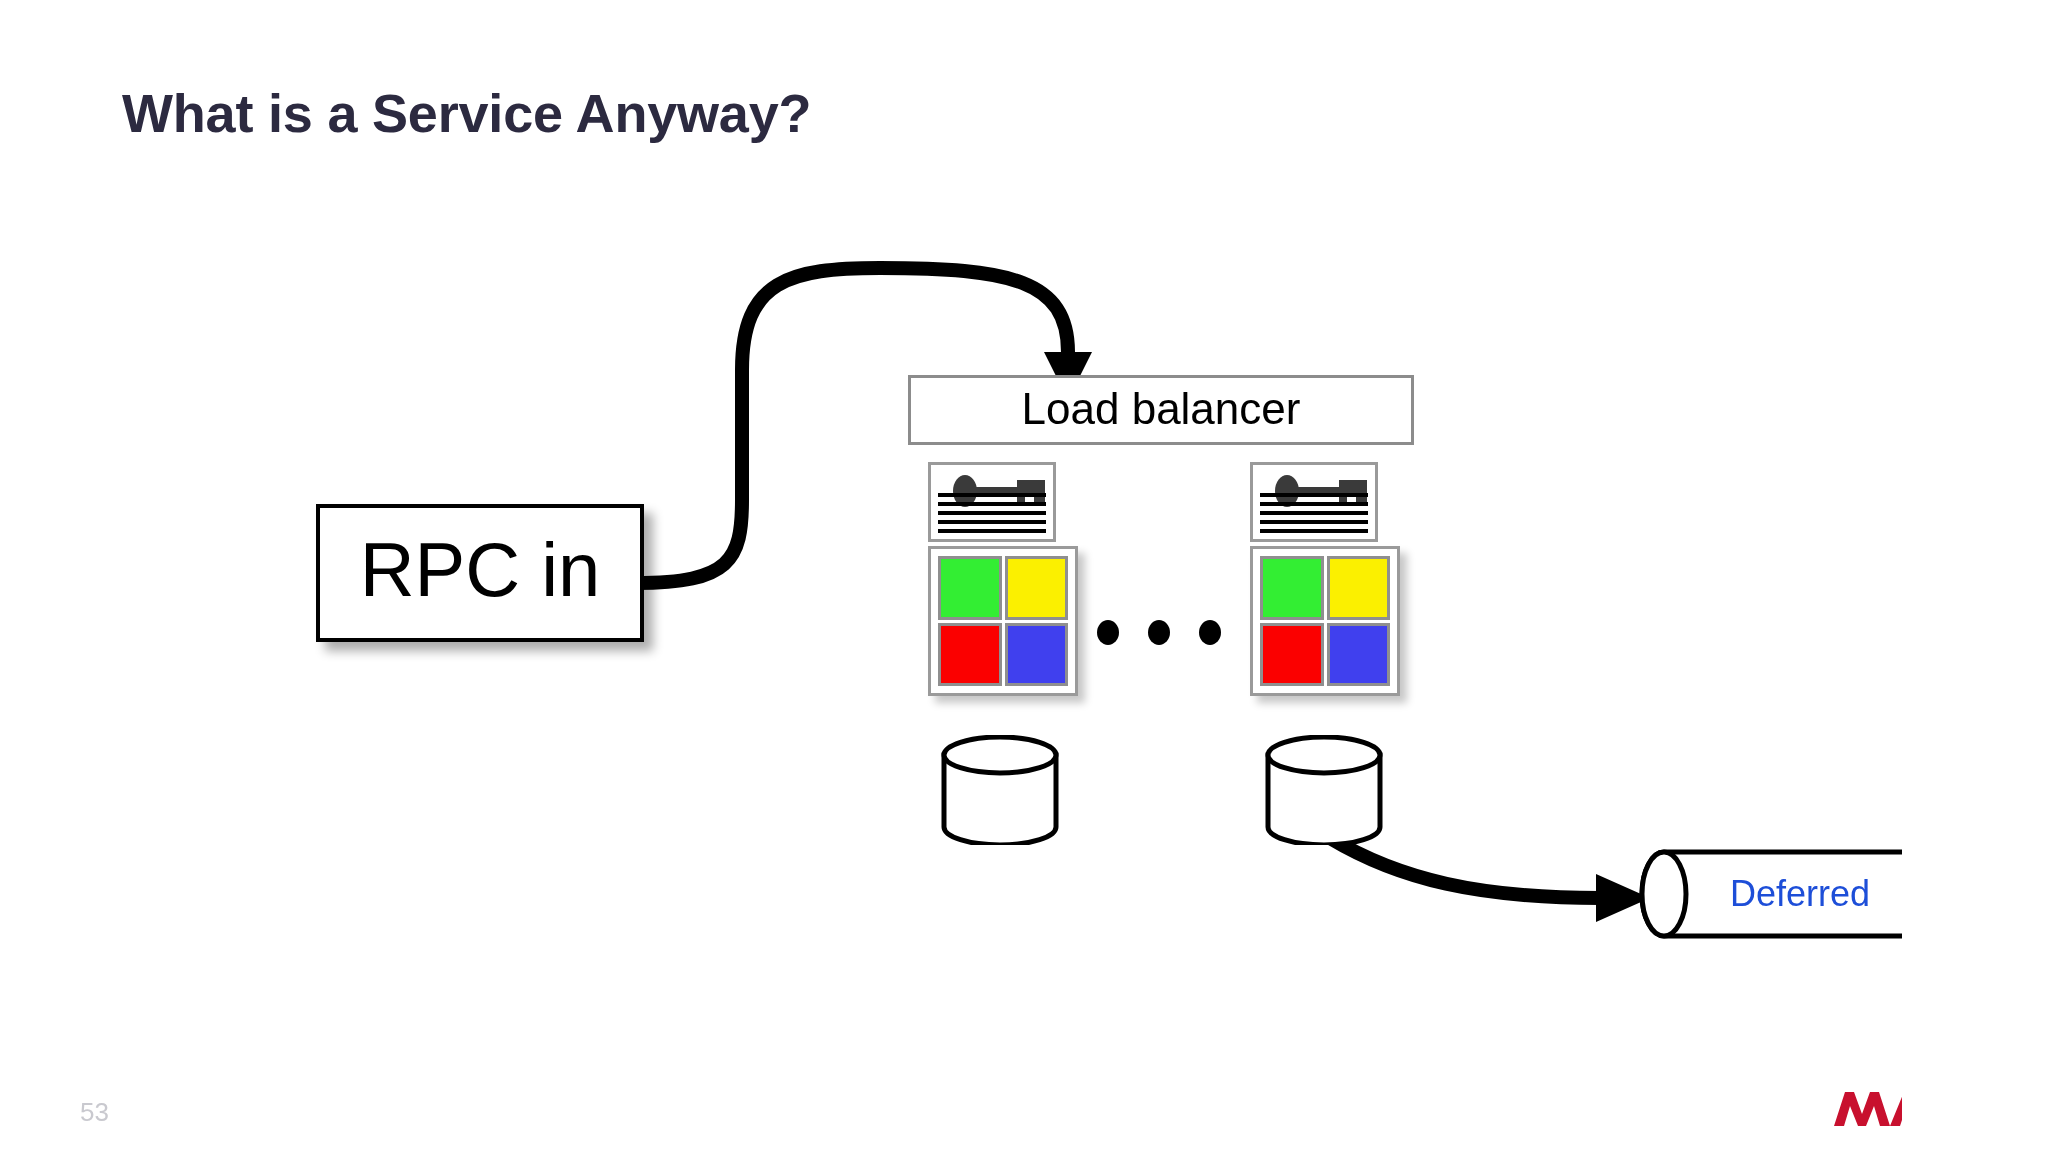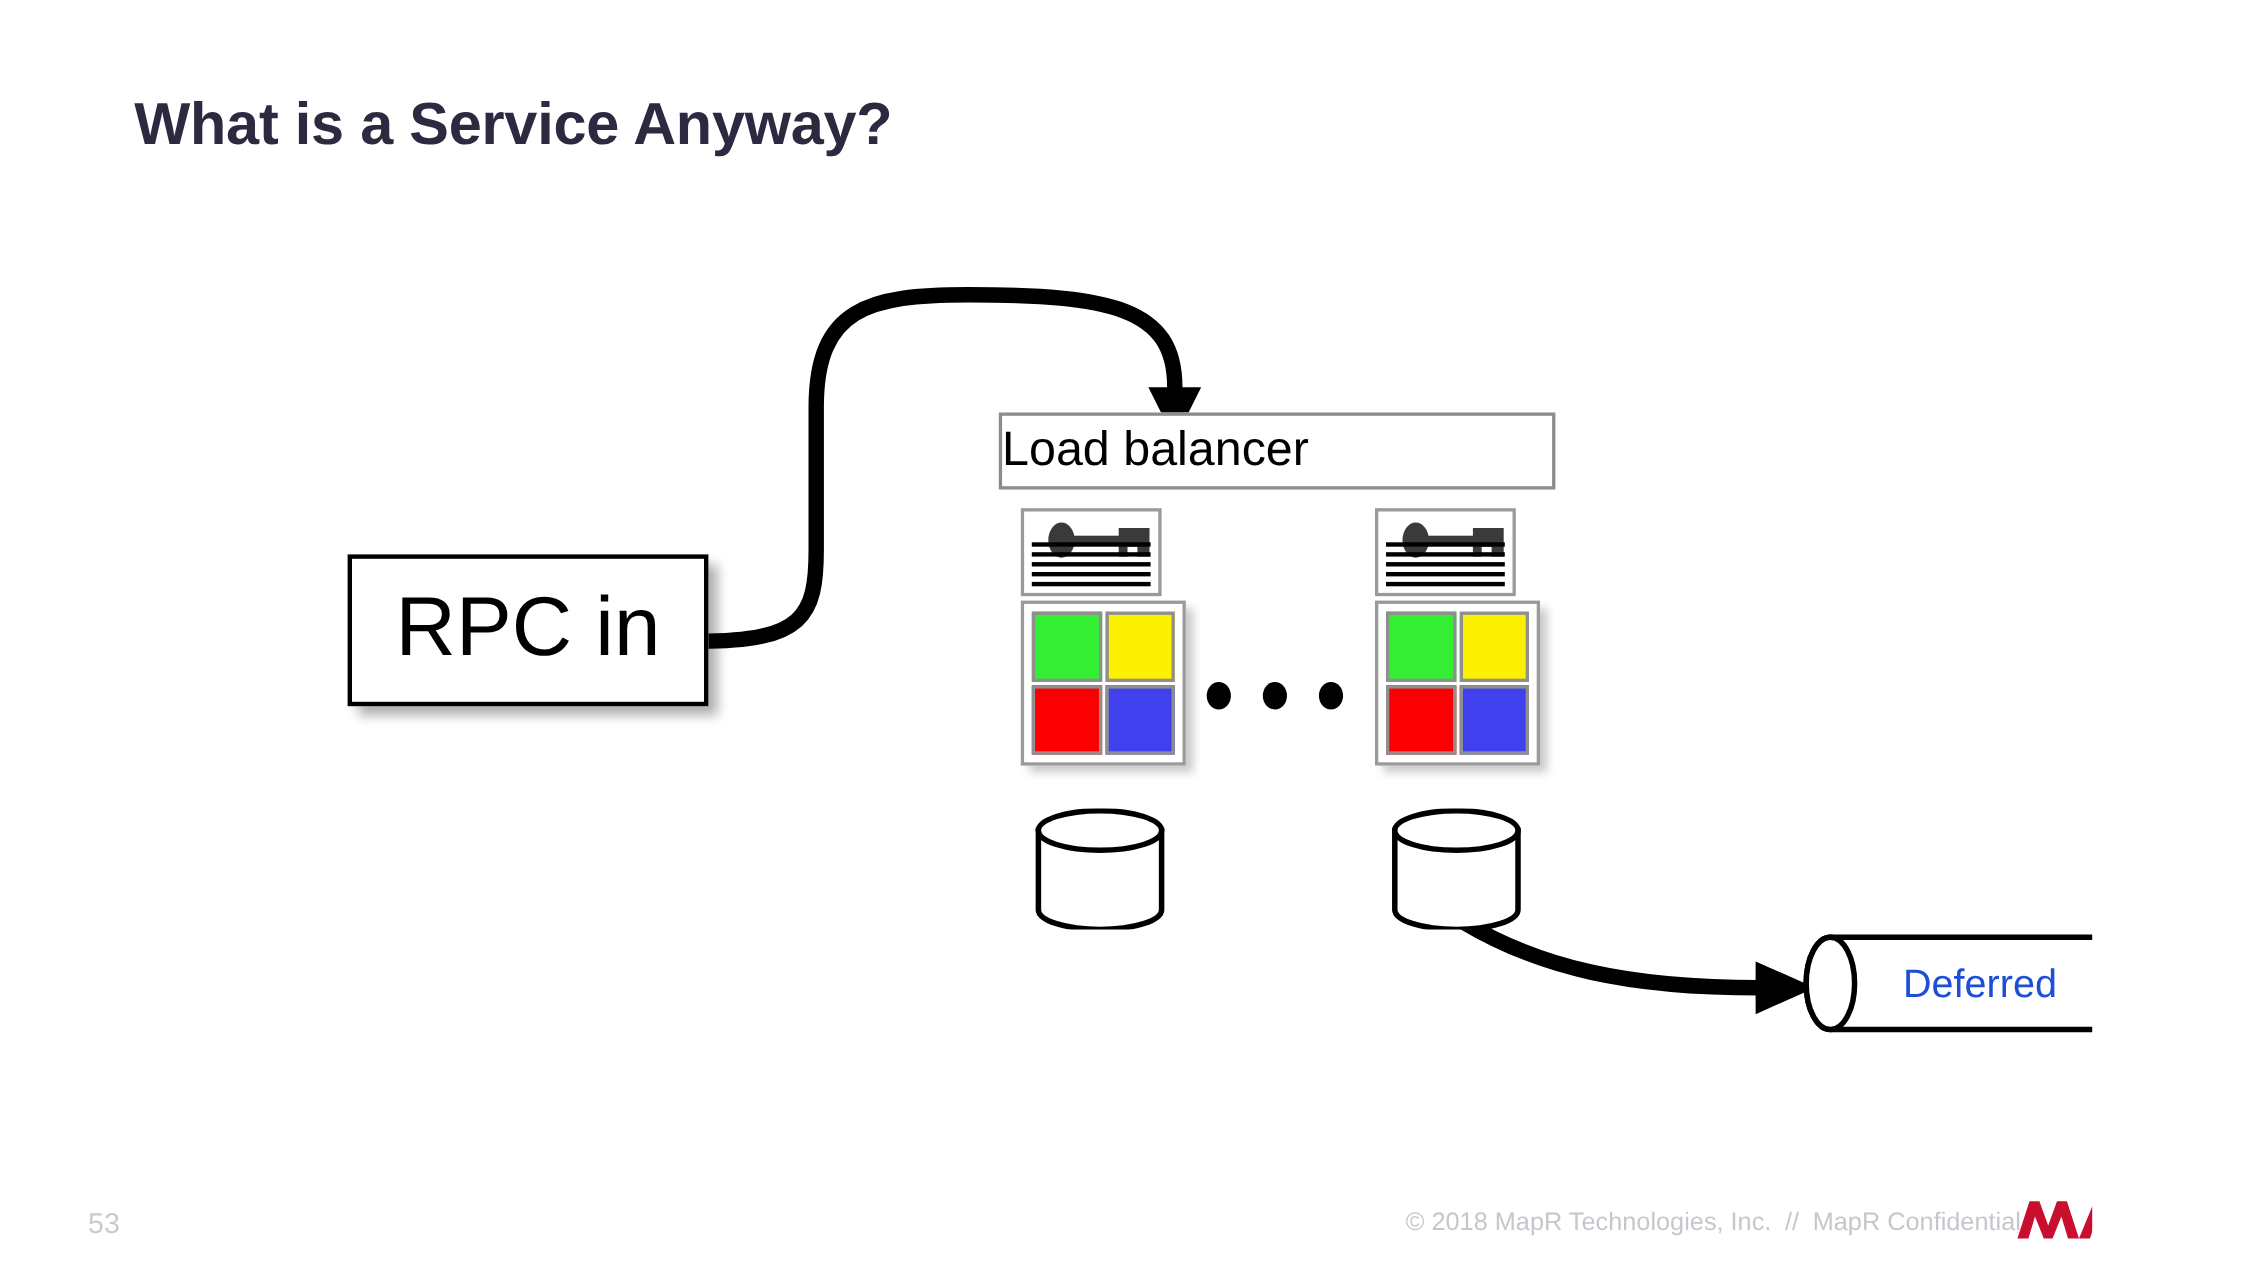--- a/index.html
+++ b/index.html
@@ -54,20 +54,21 @@
   .lb-box {
     position: absolute;
     left: 908px;
     top: 375px;
     width: 500px;
     height: 64px;
     background: #ffffff;
     border: 3px solid #8c8c8c;
     display: flex;
     align-items: center;
+    justify-content: center;
   }
   .lb-box .label {
     font-size: 44px;
     color: #000000;
     line-height: 1;
     padding-bottom: 3px;
   }
 
   
   .node-stack { position: absolute; }
@@ -333,25 +334,20 @@
 
   <div class="deferred">
     <svg width="290" height="92" viewBox="0 0 290 92" style="position:absolute;left:0;top:0;">
       <path d="M 26 4 L 266 4 A 22 42 0 0 1 266 88 L 26 88 A 22 42 0 0 1 26 4 Z" fill="#ffffff" stroke="#000000" stroke-width="5"></path>
       <ellipse cx="26" cy="46" rx="22" ry="42" fill="#ffffff" stroke="#000000" stroke-width="5"></ellipse>
     </svg>
     <div class="dlabel">Deferred</div>
   </div>
 
   <div id="page-number">53</div>
-  <div id="footer-text">
-    <span>© 2018 MapR Technologies, Inc.</span>
-    <span class="sep">//</span>
-    <span>MapR Confidential</span>
-  </div>
 
   <svg id="mapr-logo" viewBox="0 0 170 42">
     <g fill="#C8102E">
 
       <path d="M 2 38 L 13 4 L 22 4 L 30 26 L 38 4 L 47 4 L 58 38 L 48 38 L 42 18 L 34 38 L 26 38 L 18 18 L 12 38 Z"></path>
 
       <path d="M 58 38 L 72 4 L 81 4 L 95 38 L 85 38 L 82 29 L 71 29 L 68 38 Z M 74 21 L 79 21 L 76.5 13 Z"></path>
 
       <path d="M 97 4 L 115 4 C 126 4 131 9 131 17 C 131 25 126 30 115 30 L 107 30 L 107 38 L 97 38 Z M 107 12 L 107 22 L 114 22 C 119 22 121 20 121 17 C 121 14 119 12 114 12 Z"></path>
 

